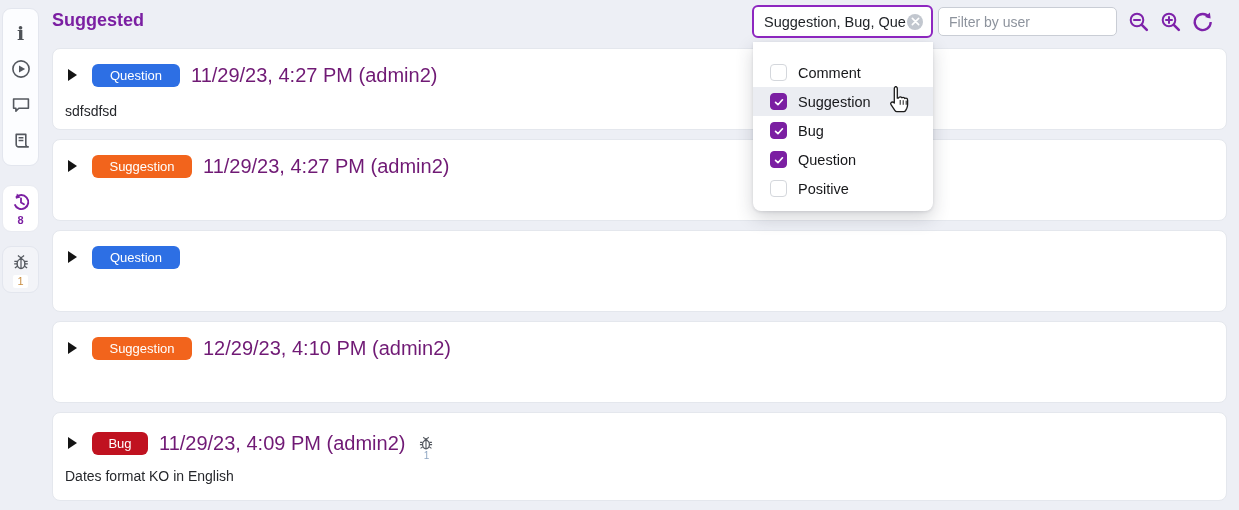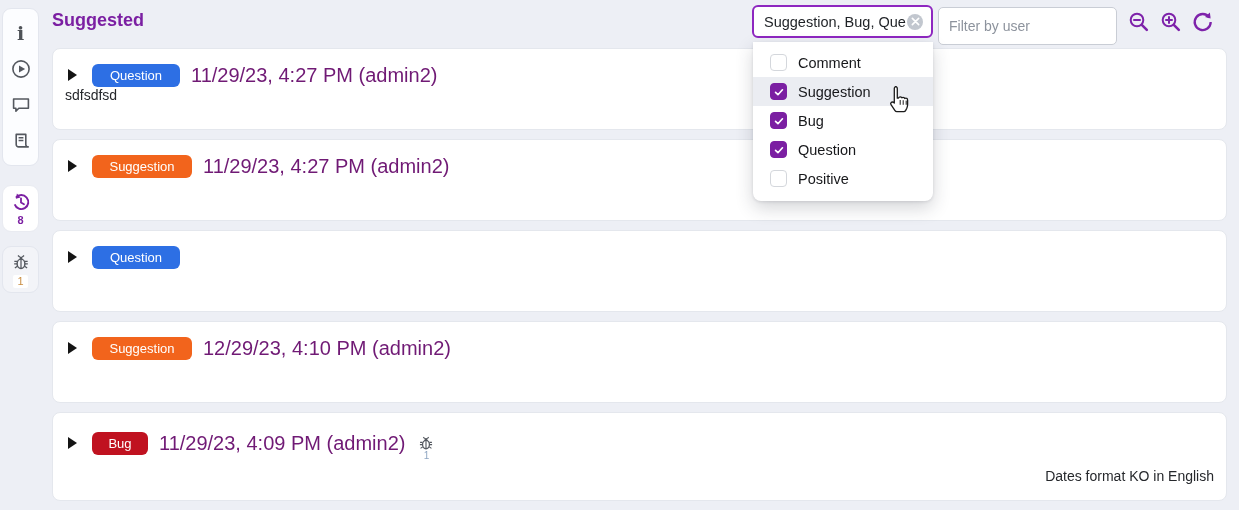--- a/index.html
+++ b/index.html
@@ -16,40 +16,40 @@
   .info-glyph { font-family:"DejaVu Serif", serif; font-weight:bold; font-size:19px; color:#4e5257; line-height:1; }
   .side-count { font-size:11px; line-height:11px; margin-top:2px; }
   .count-purple { color:#7b1fa2; font-weight:bold; }
   .count-chip { background:#ffffff; padding:1px 4px; border-radius:2px; color:#c98d42; }
 
   
   .page-title { position:absolute; left:52px; top:10px; font-size:18px; font-weight:bold; color:#7b1fa2; }
   .type-filter { position:absolute; left:752px; top:5px; width:181px; height:33px; background:#fff; border:2px solid #8e27c0; border-radius:6px; display:flex; align-items:center; padding:0 8px 0 10px; z-index:40; }
   .type-filter input { border:none; outline:none; width:100%; font-size:14.5px; color:#1e2125; font-family:inherit; background:transparent; }
   .clear-btn { flex:0 0 auto; width:16px; height:16px; border-radius:50%; background:#c2c7cf; display:flex; align-items:center; justify-content:center; cursor:pointer; }
-  .user-filter { position:absolute; left:938px; top:7px; width:179px; height:38px; background:#fff; border:1px solid #c9cdd5; border-radius:5px; padding:0 10px; }
+  .user-filter { position:absolute; left:938px; top:7px; width:179px; height:29px; background:#fff; border:1px solid #c9cdd5; border-radius:5px; padding:0 10px; }
   .user-filter input { border:none; outline:none; width:100%; height:100%; font-size:14px; color:#1e2125; font-family:inherit; background:transparent; }
   .user-filter input::placeholder { color:#8d939d; }
   .hdr-icon { position:absolute; top:11px; width:22px; height:22px; cursor:pointer; }
 
   
   .card { position:absolute; left:52px; width:1175px; background:#fff; border:1px solid #e4e7ed; border-radius:8px; padding:14px 12px 0 12px; }
   .card-row { display:flex; align-items:center; height:24px; }
   .caret { width:0; height:0; border-left:9px solid #141414; border-top:6px solid transparent; border-bottom:6px solid transparent; margin:0 15px 0 3px; cursor:pointer; flex:0 0 auto; }
   .badge { color:#fff; font-size:13px; text-align:center; border-radius:6px; padding:4px 0; flex:0 0 auto; }
   .b-question { background:#2d6fe4; min-width:88px; }
   .b-suggestion { background:#f2641c; min-width:100px; }
   .b-bug { background:#c01220; min-width:56px; }
   .stamp { margin-left:11px; font-size:20px; color:#701a75; }
-  .card-body { font-size:14px; color:#26282c; }
+  .card-body { margin-top:16px; font-size:14px; color:#26282c; }
   .bugcount { display:flex; flex-direction:column; align-items:center; margin-left:13px; margin-top:10px; }
   .bugcount .num { font-size:10px; color:#8fa6c2; line-height:10px; }
 
   
-  .dropdown { position:absolute; left:753px; top:42px; width:180px; background:#fff; border-radius:0 0 8px 8px; box-shadow:0 7px 18px rgba(40,44,60,.20), 0 1px 3px rgba(40,44,60,.12); padding:6px 0 8px 0; z-index:50; }
+  .dropdown { position:absolute; left:753px; top:42px; width:180px; background:#fff; border-radius:0 0 8px 8px; box-shadow:0 7px 18px rgba(40,44,60,.20), 0 1px 3px rgba(40,44,60,.12); padding:16px 0 8px 0; z-index:50; }
   .dd-item { height:29px; display:flex; align-items:center; padding-left:17px; cursor:pointer; }
   .dd-item.hover { background:#ebedf2; }
   .cbx { width:17px; height:17px; border-radius:4px; background:#fff; border:1.5px solid #d4d7dc; flex:0 0 auto; display:flex; align-items:center; justify-content:center; }
   .cbx.checked { background:#7b1fa2; border-color:#7b1fa2; }
   .dd-label { margin-left:11px; font-size:14.5px; color:#17181b; }
 
   .cursor { position:absolute; left:886px; top:84px; z-index:60; pointer-events:none; }
 </style>
 </head>
 <body>
@@ -180,21 +180,21 @@
         <svg width="16" height="16" viewBox="0 0 20 20">
           <path d="M6.6 2.8l2 1.7M13.4 2.8l-2 1.7" stroke="#54585f" stroke-width="1.4"></path>
           <circle cx="10" cy="5.6" r="1.7" fill="#54585f"></circle>
           <ellipse cx="10" cy="12" rx="4.3" ry="5.2" fill="none" stroke="#54585f" stroke-width="1.6"></ellipse>
           <path d="M10 6.8v10.4" stroke="#54585f" stroke-width="1.4"></path>
           <path d="M5.7 9.2H2.6M5.6 12H2.4M5.9 14.8l-2.7 1.9M14.3 9.2h3.1M14.4 12h3.2M14.1 14.8l2.7 1.9" stroke="#54585f" stroke-width="1.4"></path>
         </svg>
         <span class="num">1</span>
       </span>
     </div>
-    <div class="card-body" style="margin-top:13px;text-align:right;">Dates format KO in English</div>
+    <div class="card-body" style="margin-top:13px;">Dates format KO in English</div>
   </section>
 
   <div class="dropdown">
     <div class="dd-item">
       <span class="cbx"></span>
       <span class="dd-label">Comment</span>
     </div>
     <div class="dd-item hover">
       <span class="cbx checked">
         <svg width="12" height="12" viewBox="0 0 16 16">

